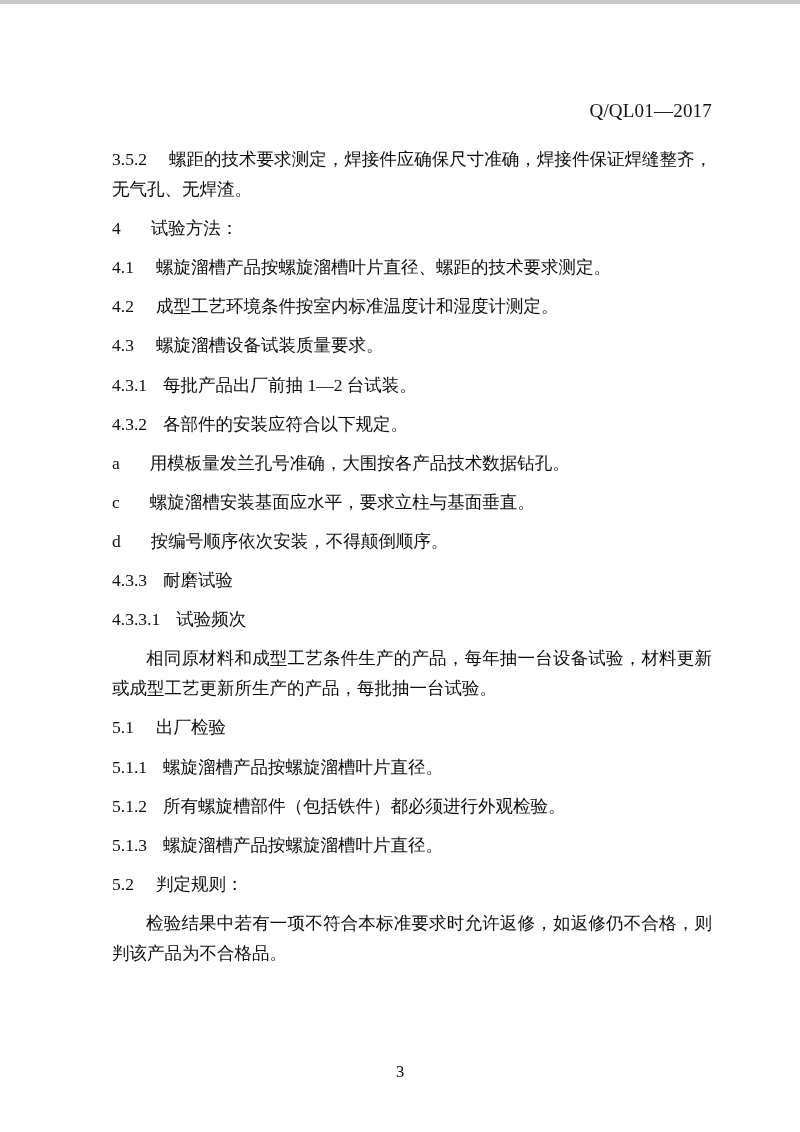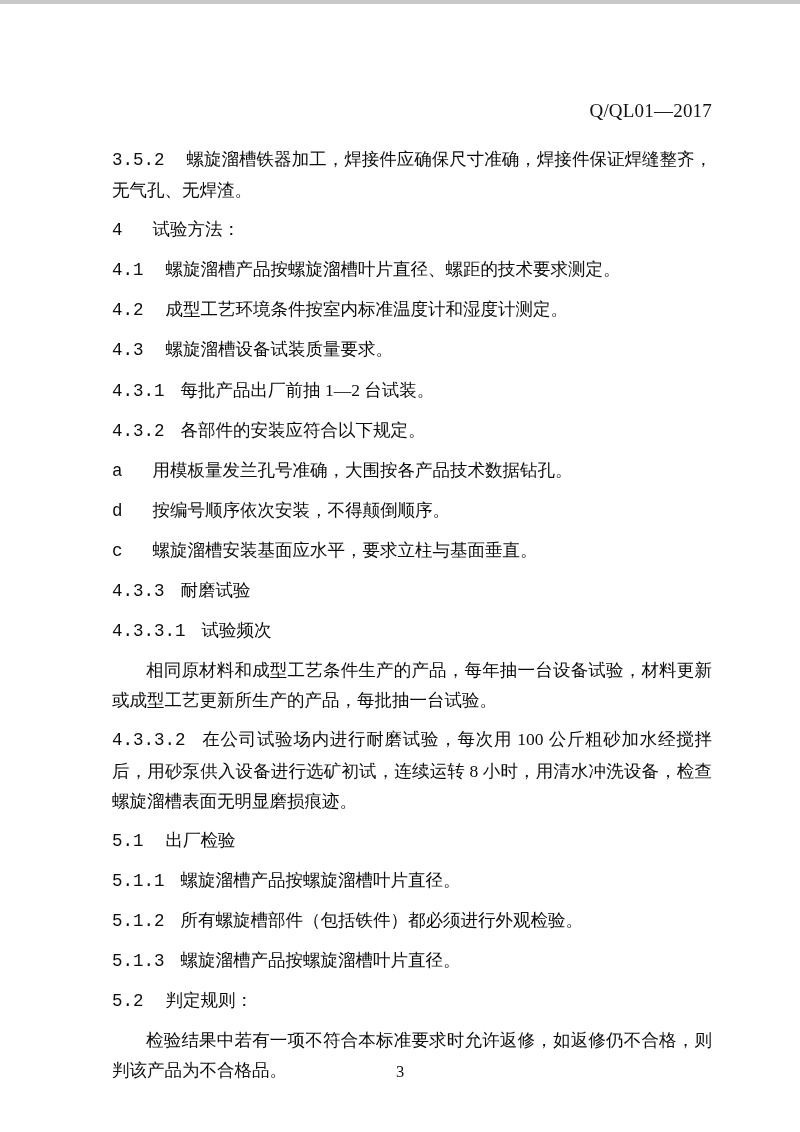--- a/index.html
+++ b/index.html
@@ -36,21 +36,20 @@
     font-size: 17.5px;
     line-height: 1.72;
     color: #0d0d0d;
     margin: 0 0 9px 0;
     text-align: justify;
     text-justify: inter-ideograph;
   }
   .para .num {
     display: inline-block;
     min-width: 0;
-    font-family: Liberation Mono, monospace;
   }
   .gap-sm { display: inline-block; width: 16px; }
   .gap-md { display: inline-block; width: 22px; }
   .gap-lg { display: inline-block; width: 30px; }
   .indent {
     text-indent: 34px;
   }
   .page-number {
     position: absolute;
     left: 0;
@@ -61,34 +60,33 @@
     color: #111;
   }
 </style>
 </head>
 <body>
 
 <div class="page">
   <div class="content">
     <div class="doc-header">Q/QL01—2017</div>
     <div>
-        <div class="para"><span class="num">3.5.2</span><span class="gap-md"></span><span>螺旋溜槽铁器加工，焊接件应确保尺寸准确，焊接件保证焊缝整齐，无气孔、无焊渣。</span></div>
+        <div class="para"><span class="num">3.5.2</span><span class="gap-md"></span><span>螺距的技术要求测定，焊接件应确保尺寸准确，焊接件保证焊缝整齐，无气孔、无焊渣。</span></div>
         <div class="para"><span class="num">4</span><span class="gap-lg"></span><span>试验方法：</span></div>
         <div class="para"><span class="num">4.1</span><span class="gap-md"></span><span>螺旋溜槽产品按螺旋溜槽叶片直径、螺距的技术要求测定。</span></div>
         <div class="para"><span class="num">4.2</span><span class="gap-md"></span><span>成型工艺环境条件按室内标准温度计和湿度计测定。</span></div>
         <div class="para"><span class="num">4.3</span><span class="gap-md"></span><span>螺旋溜槽设备试装质量要求。</span></div>
         <div class="para"><span class="num">4.3.1</span><span class="gap-sm"></span><span>每批产品出厂前抽 1—2 台试装。</span></div>
         <div class="para"><span class="num">4.3.2</span><span class="gap-sm"></span><span>各部件的安装应符合以下规定。</span></div>
         <div class="para"><span class="num">a</span><span class="gap-lg"></span><span>用模板量发兰孔号准确，大围按各产品技术数据钻孔。</span></div>
+        <div class="para"><span class="num">c</span><span class="gap-lg"></span><span>螺旋溜槽安装基面应水平，要求立柱与基面垂直。</span></div>
         <div class="para"><span class="num">d</span><span class="gap-lg"></span><span>按编号顺序依次安装，不得颠倒顺序。</span></div>
-        <div class="para"><span class="num">c</span><span class="gap-lg"></span><span>螺旋溜槽安装基面应水平，要求立柱与基面垂直。</span></div>
         <div class="para"><span class="num">4.3.3</span><span class="gap-sm"></span><span>耐磨试验</span></div>
         <div class="para"><span class="num">4.3.3.1</span><span class="gap-sm"></span><span>试验频次</span></div>
         <div class="para indent"><span>相同原材料和成型工艺条件生产的产品，每年抽一台设备试验，材料更新或成型工艺更新所生产的产品，每批抽一台试验。</span></div>
-        <div class="para"><span class="num">4.3.3.2</span><span class="gap-sm"></span><span>在公司试验场内进行耐磨试验，每次用 100 公斤粗砂加水经搅拌后，用砂泵供入设备进行选矿初试，连续运转 8 小时，用清水冲洗设备，检查螺旋溜槽表面无明显磨损痕迹。</span></div>
         <div class="para"><span class="num">5.1</span><span class="gap-md"></span><span>出厂检验</span></div>
         <div class="para"><span class="num">5.1.1</span><span class="gap-sm"></span><span>螺旋溜槽产品按螺旋溜槽叶片直径。</span></div>
         <div class="para"><span class="num">5.1.2</span><span class="gap-sm"></span><span>所有螺旋槽部件（包括铁件）都必须进行外观检验。</span></div>
         <div class="para"><span class="num">5.1.3</span><span class="gap-sm"></span><span>螺旋溜槽产品按螺旋溜槽叶片直径。</span></div>
         <div class="para"><span class="num">5.2</span><span class="gap-md"></span><span>判定规则：</span></div>
         <div class="para indent"><span>检验结果中若有一项不符合本标准要求时允许返修，如返修仍不合格，则判该产品为不合格品。</span></div>
       </div>
   </div>
   <div class="page-number">3</div>
 </div>

